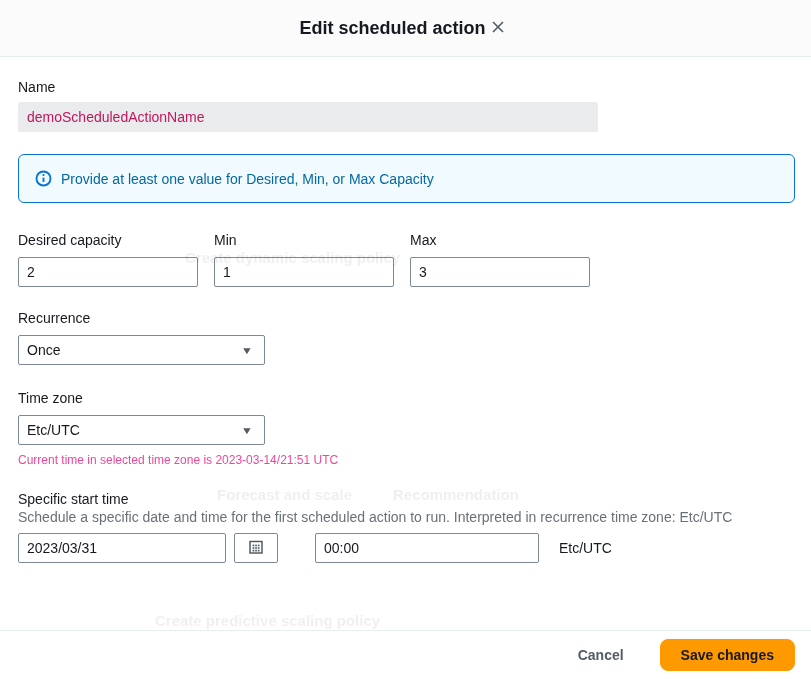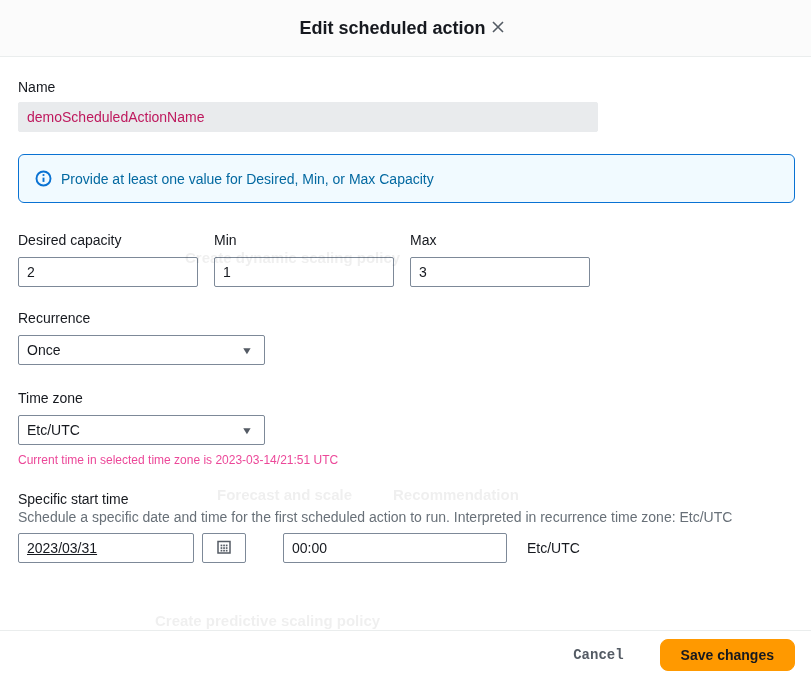--- a/index.html
+++ b/index.html
@@ -61,21 +61,21 @@
     display: flex; align-items: center; justify-content: space-between;
     padding: 0 12px 0 8px; font-size: 14px; color: #16191f; cursor: pointer;
   }
   .select .caret { font-size: 10px; color: #545b64; transform: scaleX(1.25); }
 
   .helper-text { margin-top: 7px; font-size: 12px; line-height: 16px; color: #ec4899; }
 
   .start-desc { margin-top: 1px; font-size: 14px; line-height: 16px; color: #687078; }
 
   .datetime-row { margin-top: 8px; display: flex; align-items: center; }
-  .date-input { width: 176px; text-decoration: underline; }
+  .date-input { width: 208px; }
   .calendar-btn {
     margin-left: 8px; width: 44px; height: 30px; background: #fff;
     border: 1px solid #7d8998; border-radius: 2px; cursor: pointer;
     display: flex; align-items: center; justify-content: center;
   }
   .time-input { margin-left: 37px; width: 224px; }
   .tz-suffix { margin-left: 20px; font-size: 14px; color: #16191f; }
 
   .learn-more {
     margin-top: 30px; display: inline-flex; align-items: center; gap: 6px;
@@ -84,21 +84,21 @@
 
   
   .modal-footer {
     position: absolute; left: 0; right: 0; bottom: 0; height: 49px;
     border-top: 1px solid #eaeded; background: #fff;
     display: flex; align-items: center; justify-content: flex-end;
     padding-right: 16px;
   }
   .cancel-btn {
     background: none; border: none; cursor: pointer;
-    font-family: Liberation Mono, monospace; font-size: 14px; font-weight: 700; color: #545b64;
+    font-family: Liberation Sans, sans-serif; font-size: 14px; font-weight: 700; color: #545b64;
     margin-right: 28px; padding: 4px 8px;
   }
   .save-btn {
     background: #ff9900; border: 1px solid #ff9900; border-radius: 8px;
     height: 32px; padding: 0 20px; cursor: pointer;
     font-family: inherit; font-size: 14px; font-weight: 700; color: #16191f;
   }
 
   
   .ghost-layer { position: absolute; inset: 0; pointer-events: none; }

